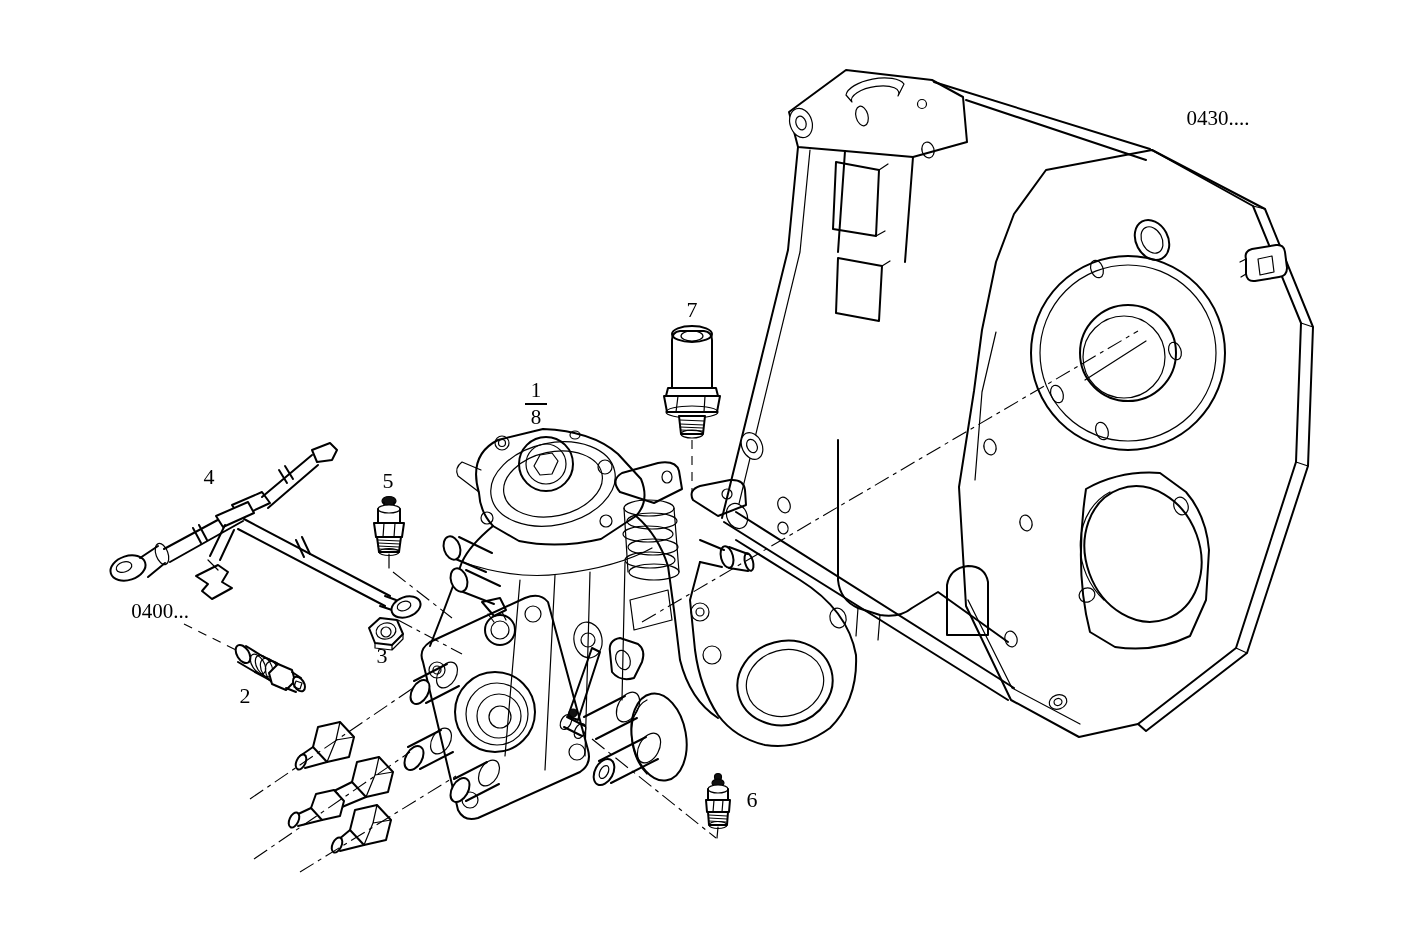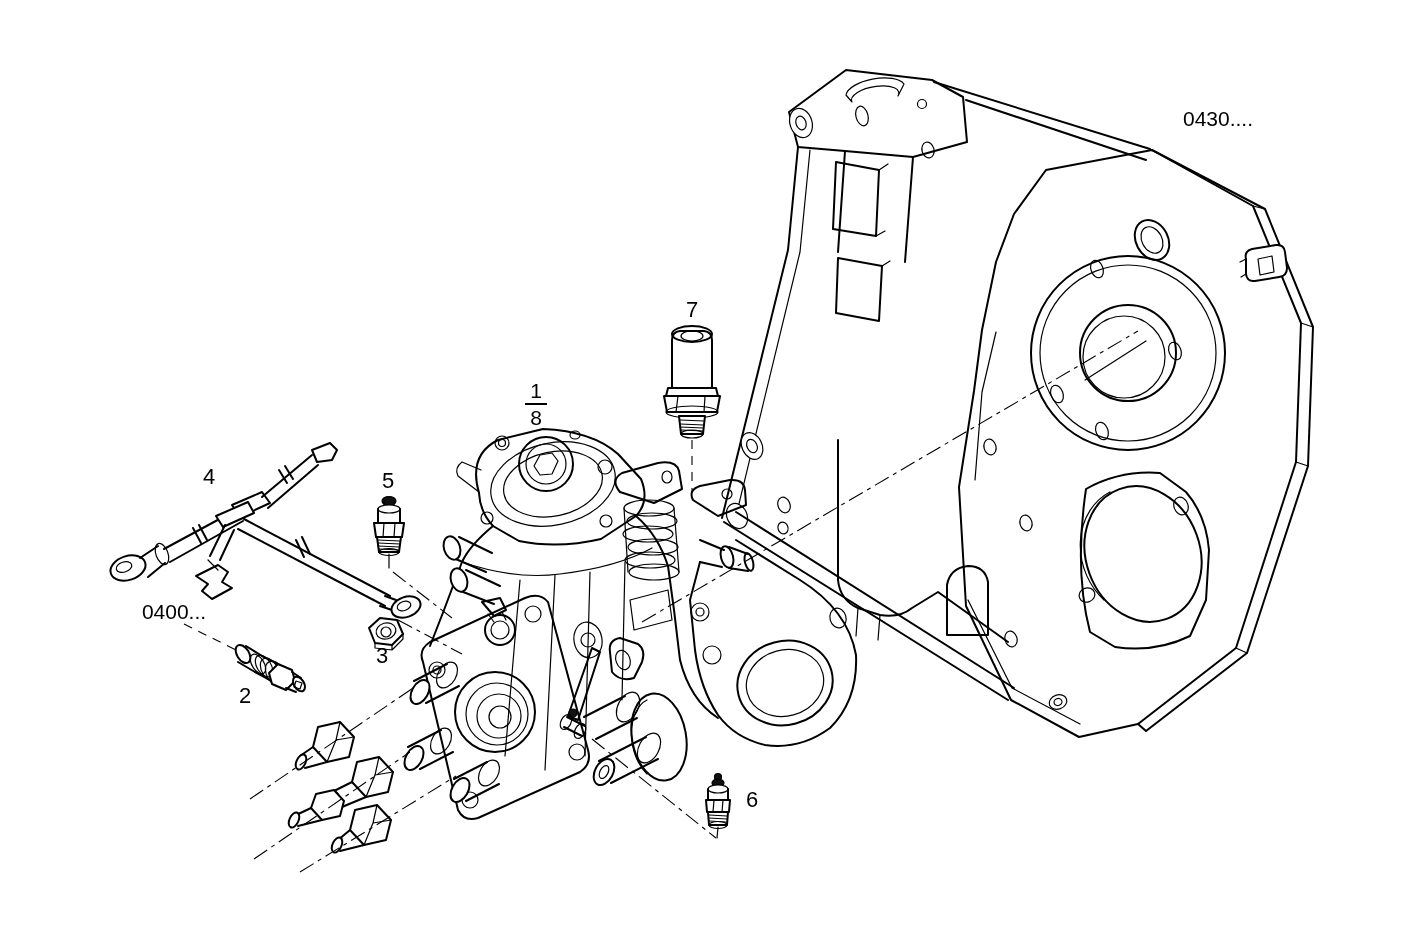--- a/index.html
+++ b/index.html
@@ -8,21 +8,21 @@
   .stage svg{position:absolute;left:0;top:0;}
   svg *{vector-effect:non-scaling-stroke;}
   .ln{stroke:#000;fill:none;stroke-width:2;stroke-linejoin:round;stroke-linecap:round;}
   .th{stroke:#000;fill:none;stroke-width:1.2;stroke-linejoin:round;stroke-linecap:round;}
   .fl{stroke:#000;fill:#ffffff;stroke-width:2;stroke-linejoin:round;}
   .flth{stroke:#000;fill:#ffffff;stroke-width:1.2;stroke-linejoin:round;}
   .dk{stroke:#000;fill:#111111;stroke-width:1.2;}
   .dashdot{stroke:#000;fill:none;stroke-width:1.1;stroke-dasharray:16 5 4 5;}
   .dashed{stroke:#000;fill:none;stroke-width:1.1;stroke-dasharray:9 7;}
   .callout{position:absolute;transform:translate(-50%,-50%);font-size:22px;line-height:1;
-           white-space:nowrap;user-select:none;}
+           white-space:nowrap;user-select:none;font-family:Liberation Serif, serif;}
   .ref{font-size:21px;}
   .frac{display:flex;flex-direction:column;align-items:center;font-size:21px;}
   .frac .bar{display:block;width:22px;height:0;border-top:2px solid #000;margin:2px 0;}
 </style>
 </head>
 <body>
 
 <div class="stage">
 
 <svg width="1418" height="945" viewBox="0 0 1418 945">
@@ -328,19 +328,19 @@
   </div>
   <div class="callout" style="left:388px;top:481px">
     <span>5</span>
   </div>
   <div class="callout" style="left:752px;top:800px">
     <span>6</span>
   </div>
   <div class="callout" style="left:692px;top:310px">
     <span>7</span>
   </div>
-  <div class="callout ref" style="left:174px;top:611px">
+  <div class="callout ref" style="left:160px;top:611px">
     <span>0400...</span>
   </div>
   <div class="callout ref" style="left:1218px;top:118px">
     <span>0430....</span>
   </div>
 </div>
 
 </body></html>

